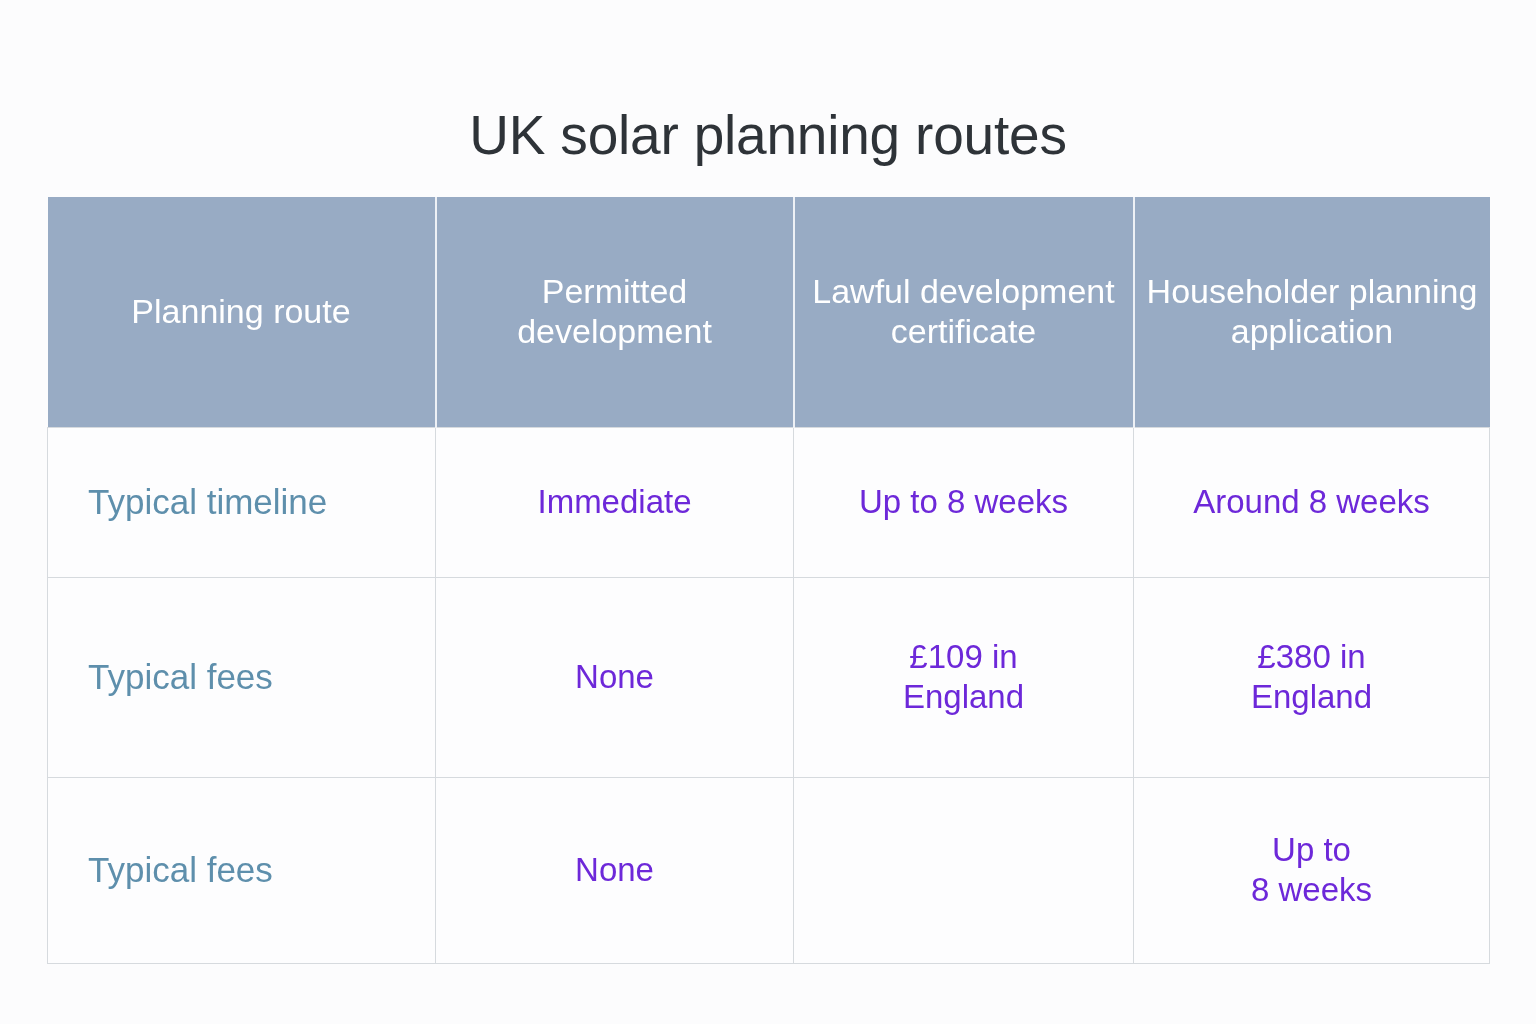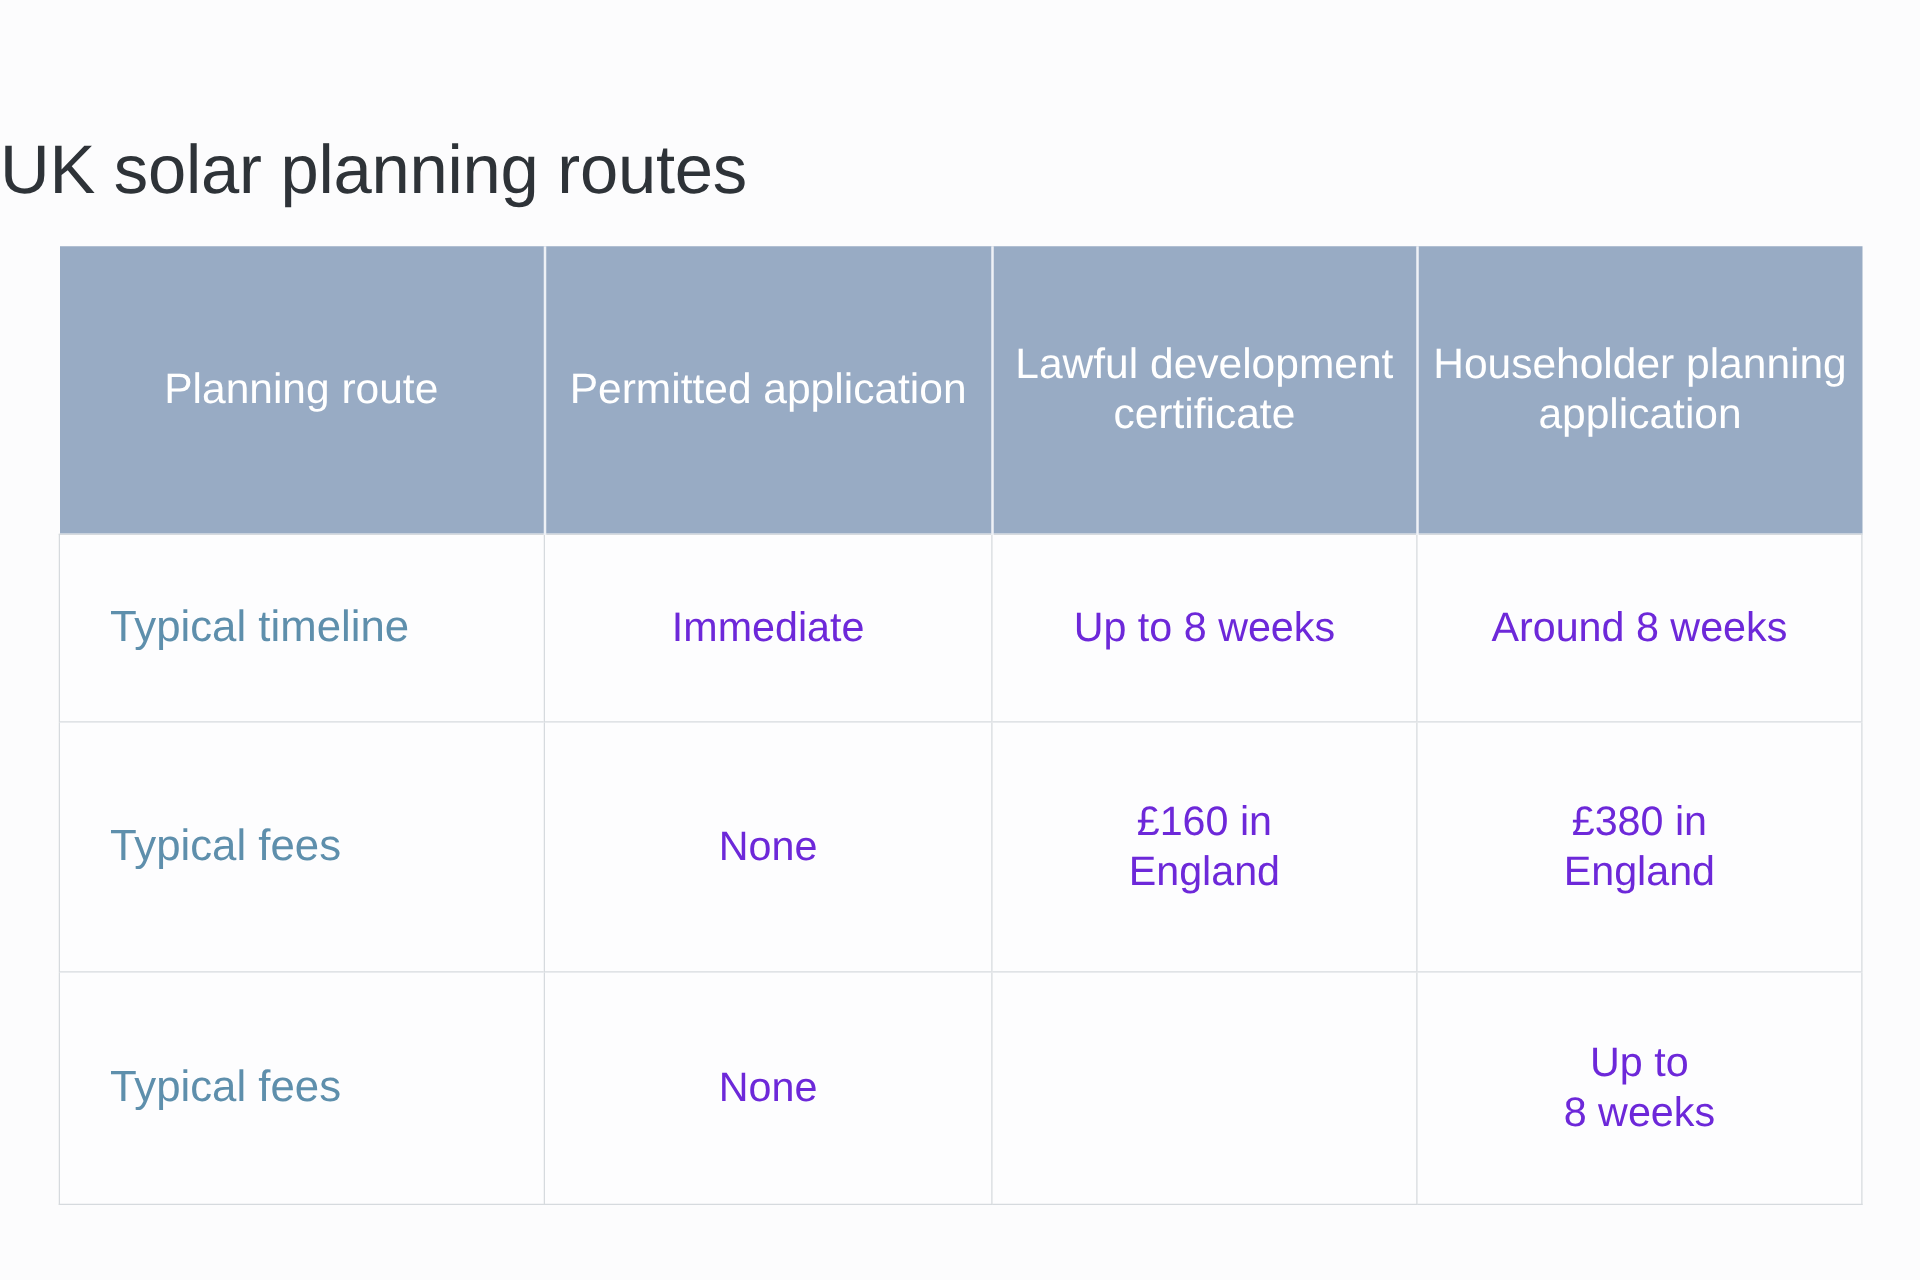--- a/index.html
+++ b/index.html
@@ -17,21 +17,21 @@
     position: relative;
     width: 1536px;
     height: 1024px;
     box-sizing: border-box;
   }
   .title {
     position: absolute;
     top: 66px;
     left: 0;
     width: 1536px;
-    text-align: left;
+    text-align: center;
     font-family: "Liberation Sans", sans-serif;
     font-size: 55px;
     font-weight: 400;
     color: #2e3338;
     letter-spacing: -0.2px;
     white-space: nowrap;
   }
   .table-wrap {
     position: absolute;
     left: 47px;
@@ -111,21 +111,21 @@
     <table class="routes">
       <colgroup>
         <col class="c0">
           <col class="c1">
           <col class="c2">
           <col class="c3">
       </colgroup>
       <thead>
         <tr>
           <th class="rowhead">Planning route</th>
-          <th>Permitted application</th>
+          <th>Permitted development</th>
           <th>Lawful development certificate</th>
           <th>Householder planning application</th>
         </tr>
       </thead>
       <tbody>
 
         <tr class="r1">
           <td class="rowlabel">Typical timeline</td>
           <td>
             <span class="cellline">Immediate</span>
@@ -137,21 +137,21 @@
             <span class="cellline">Around 8 weeks</span>
           </td>
         </tr>
 
         <tr class="r2">
           <td class="rowlabel">Typical fees</td>
           <td>
             <span class="cellline">None</span>
           </td>
           <td>
-            <span class="cellline">£160 in</span>
+            <span class="cellline">£109 in</span>
             <span class="cellline">England</span>
           </td>
           <td>
             <span class="cellline">£380 in</span>
             <span class="cellline">England</span>
           </td>
         </tr>
 
         <tr class="r3">
           <td class="rowlabel">Typical fees</td>

